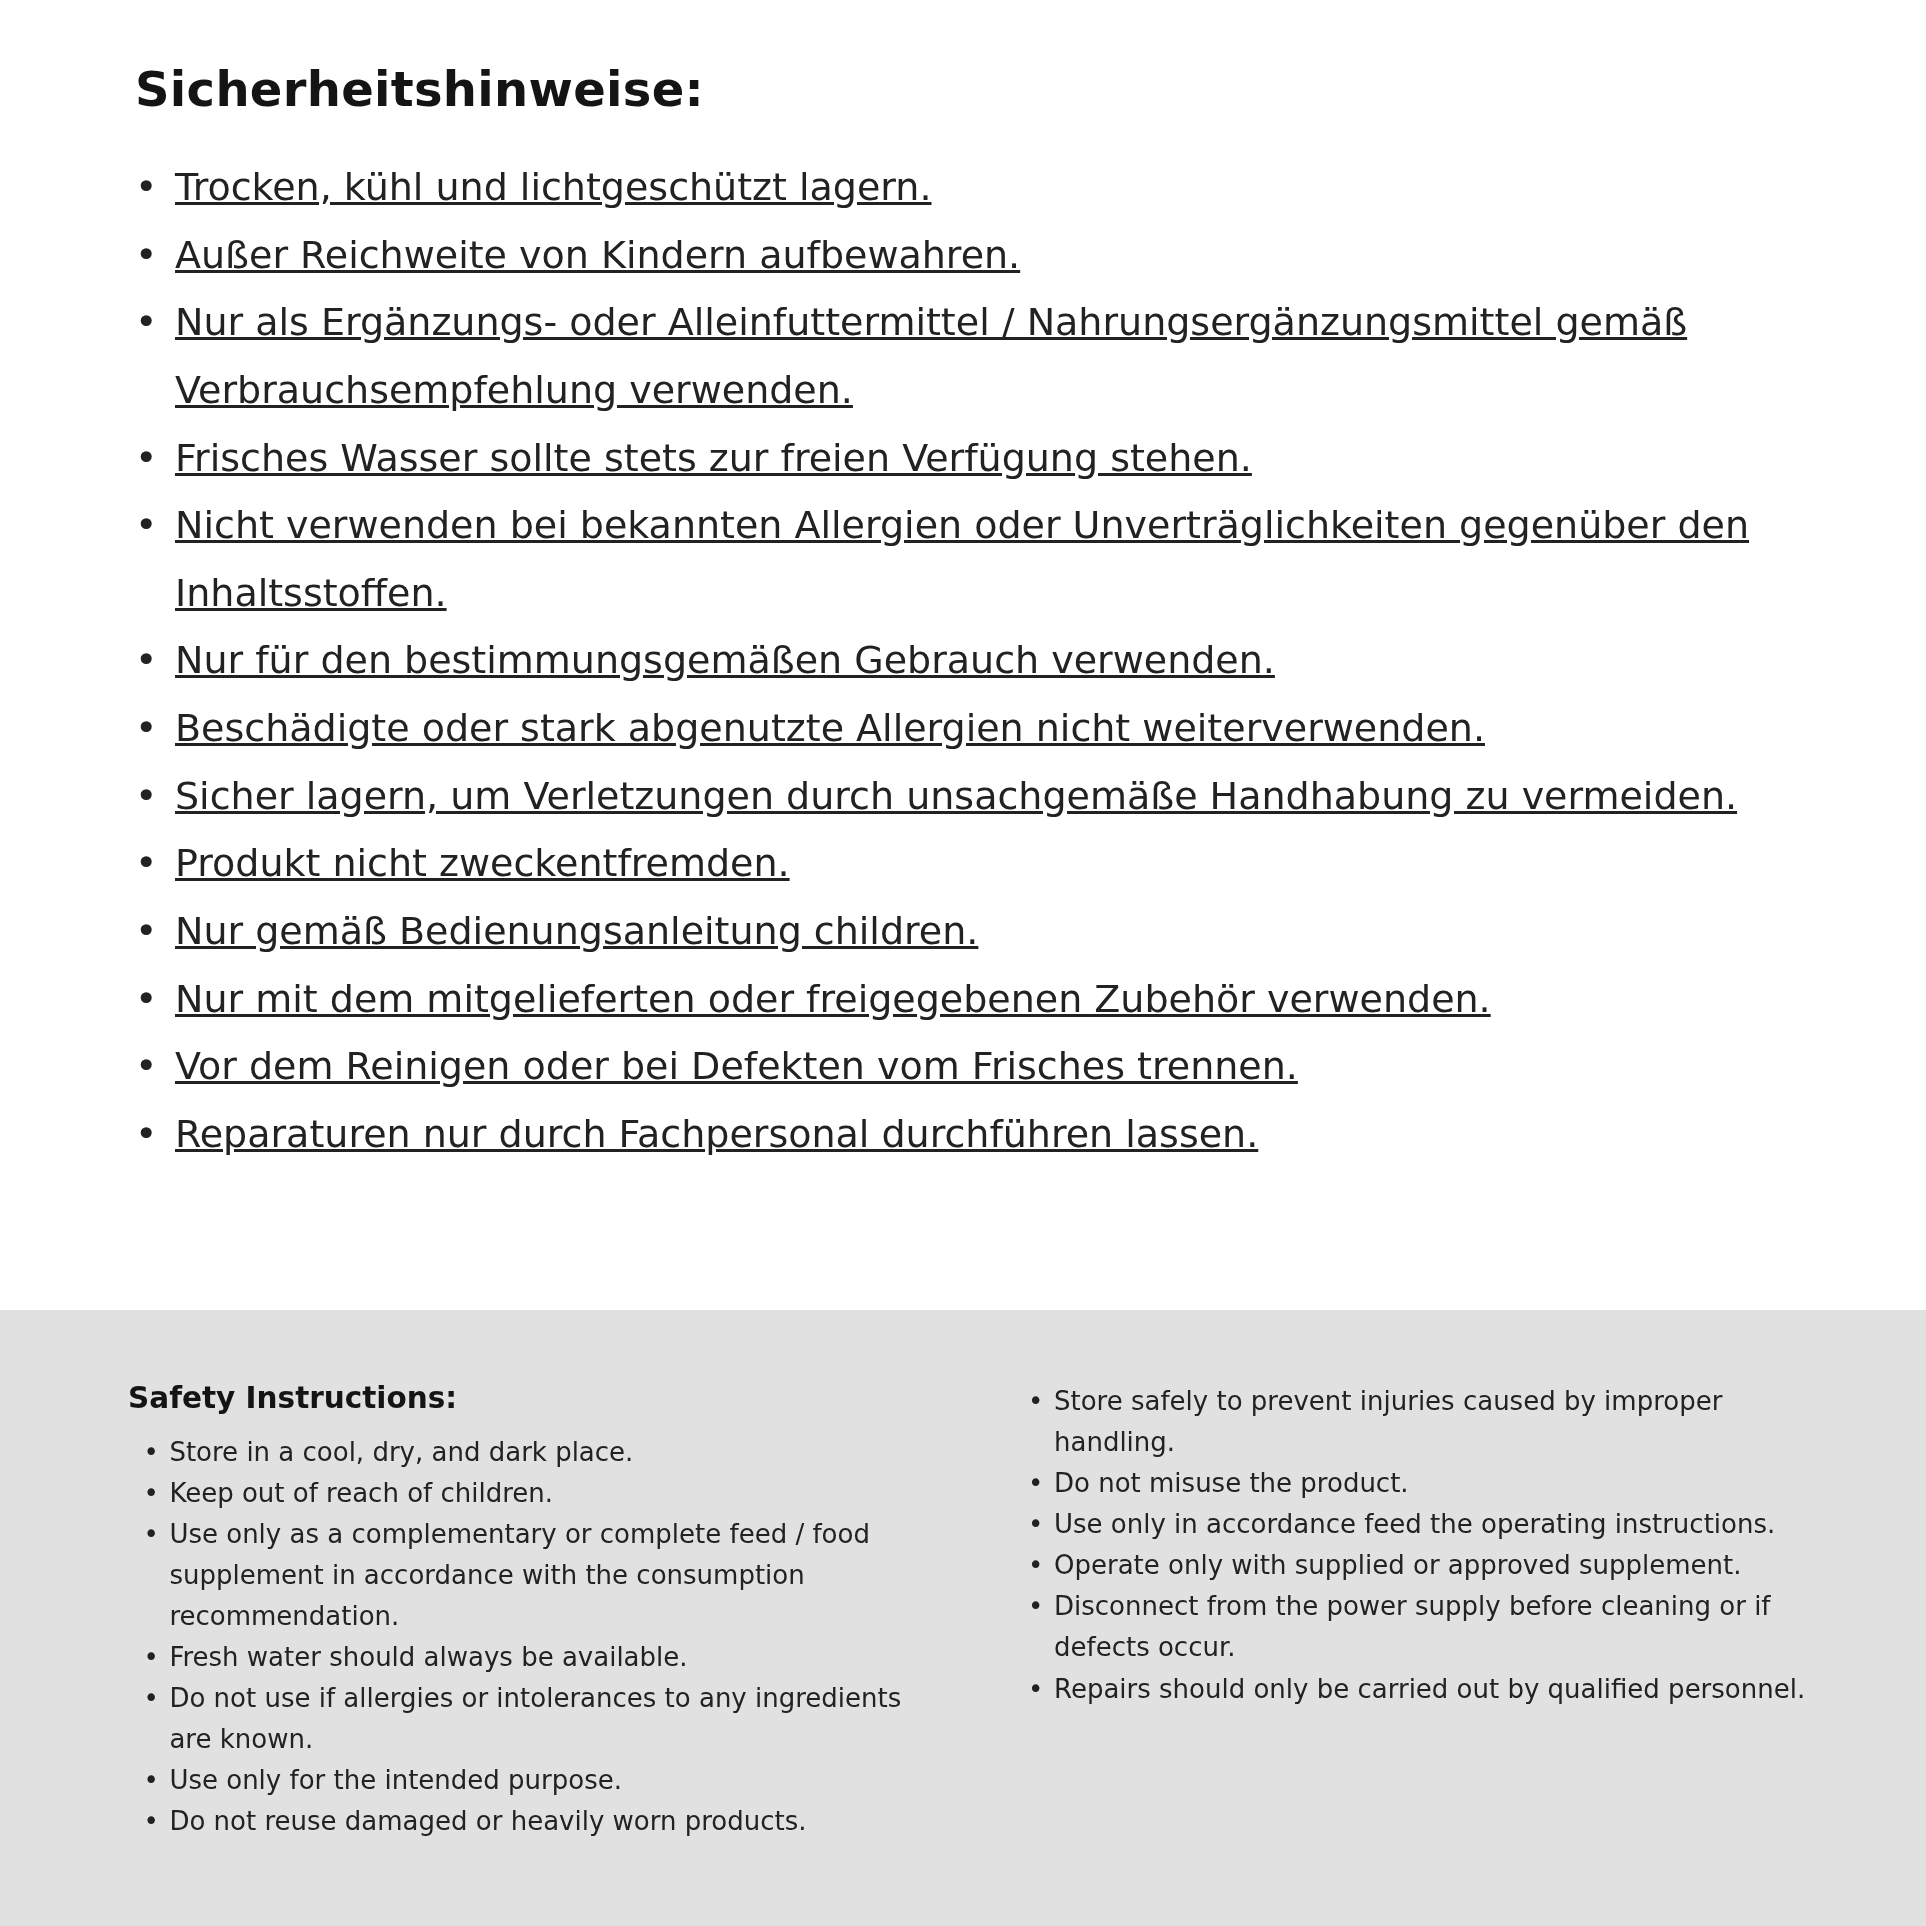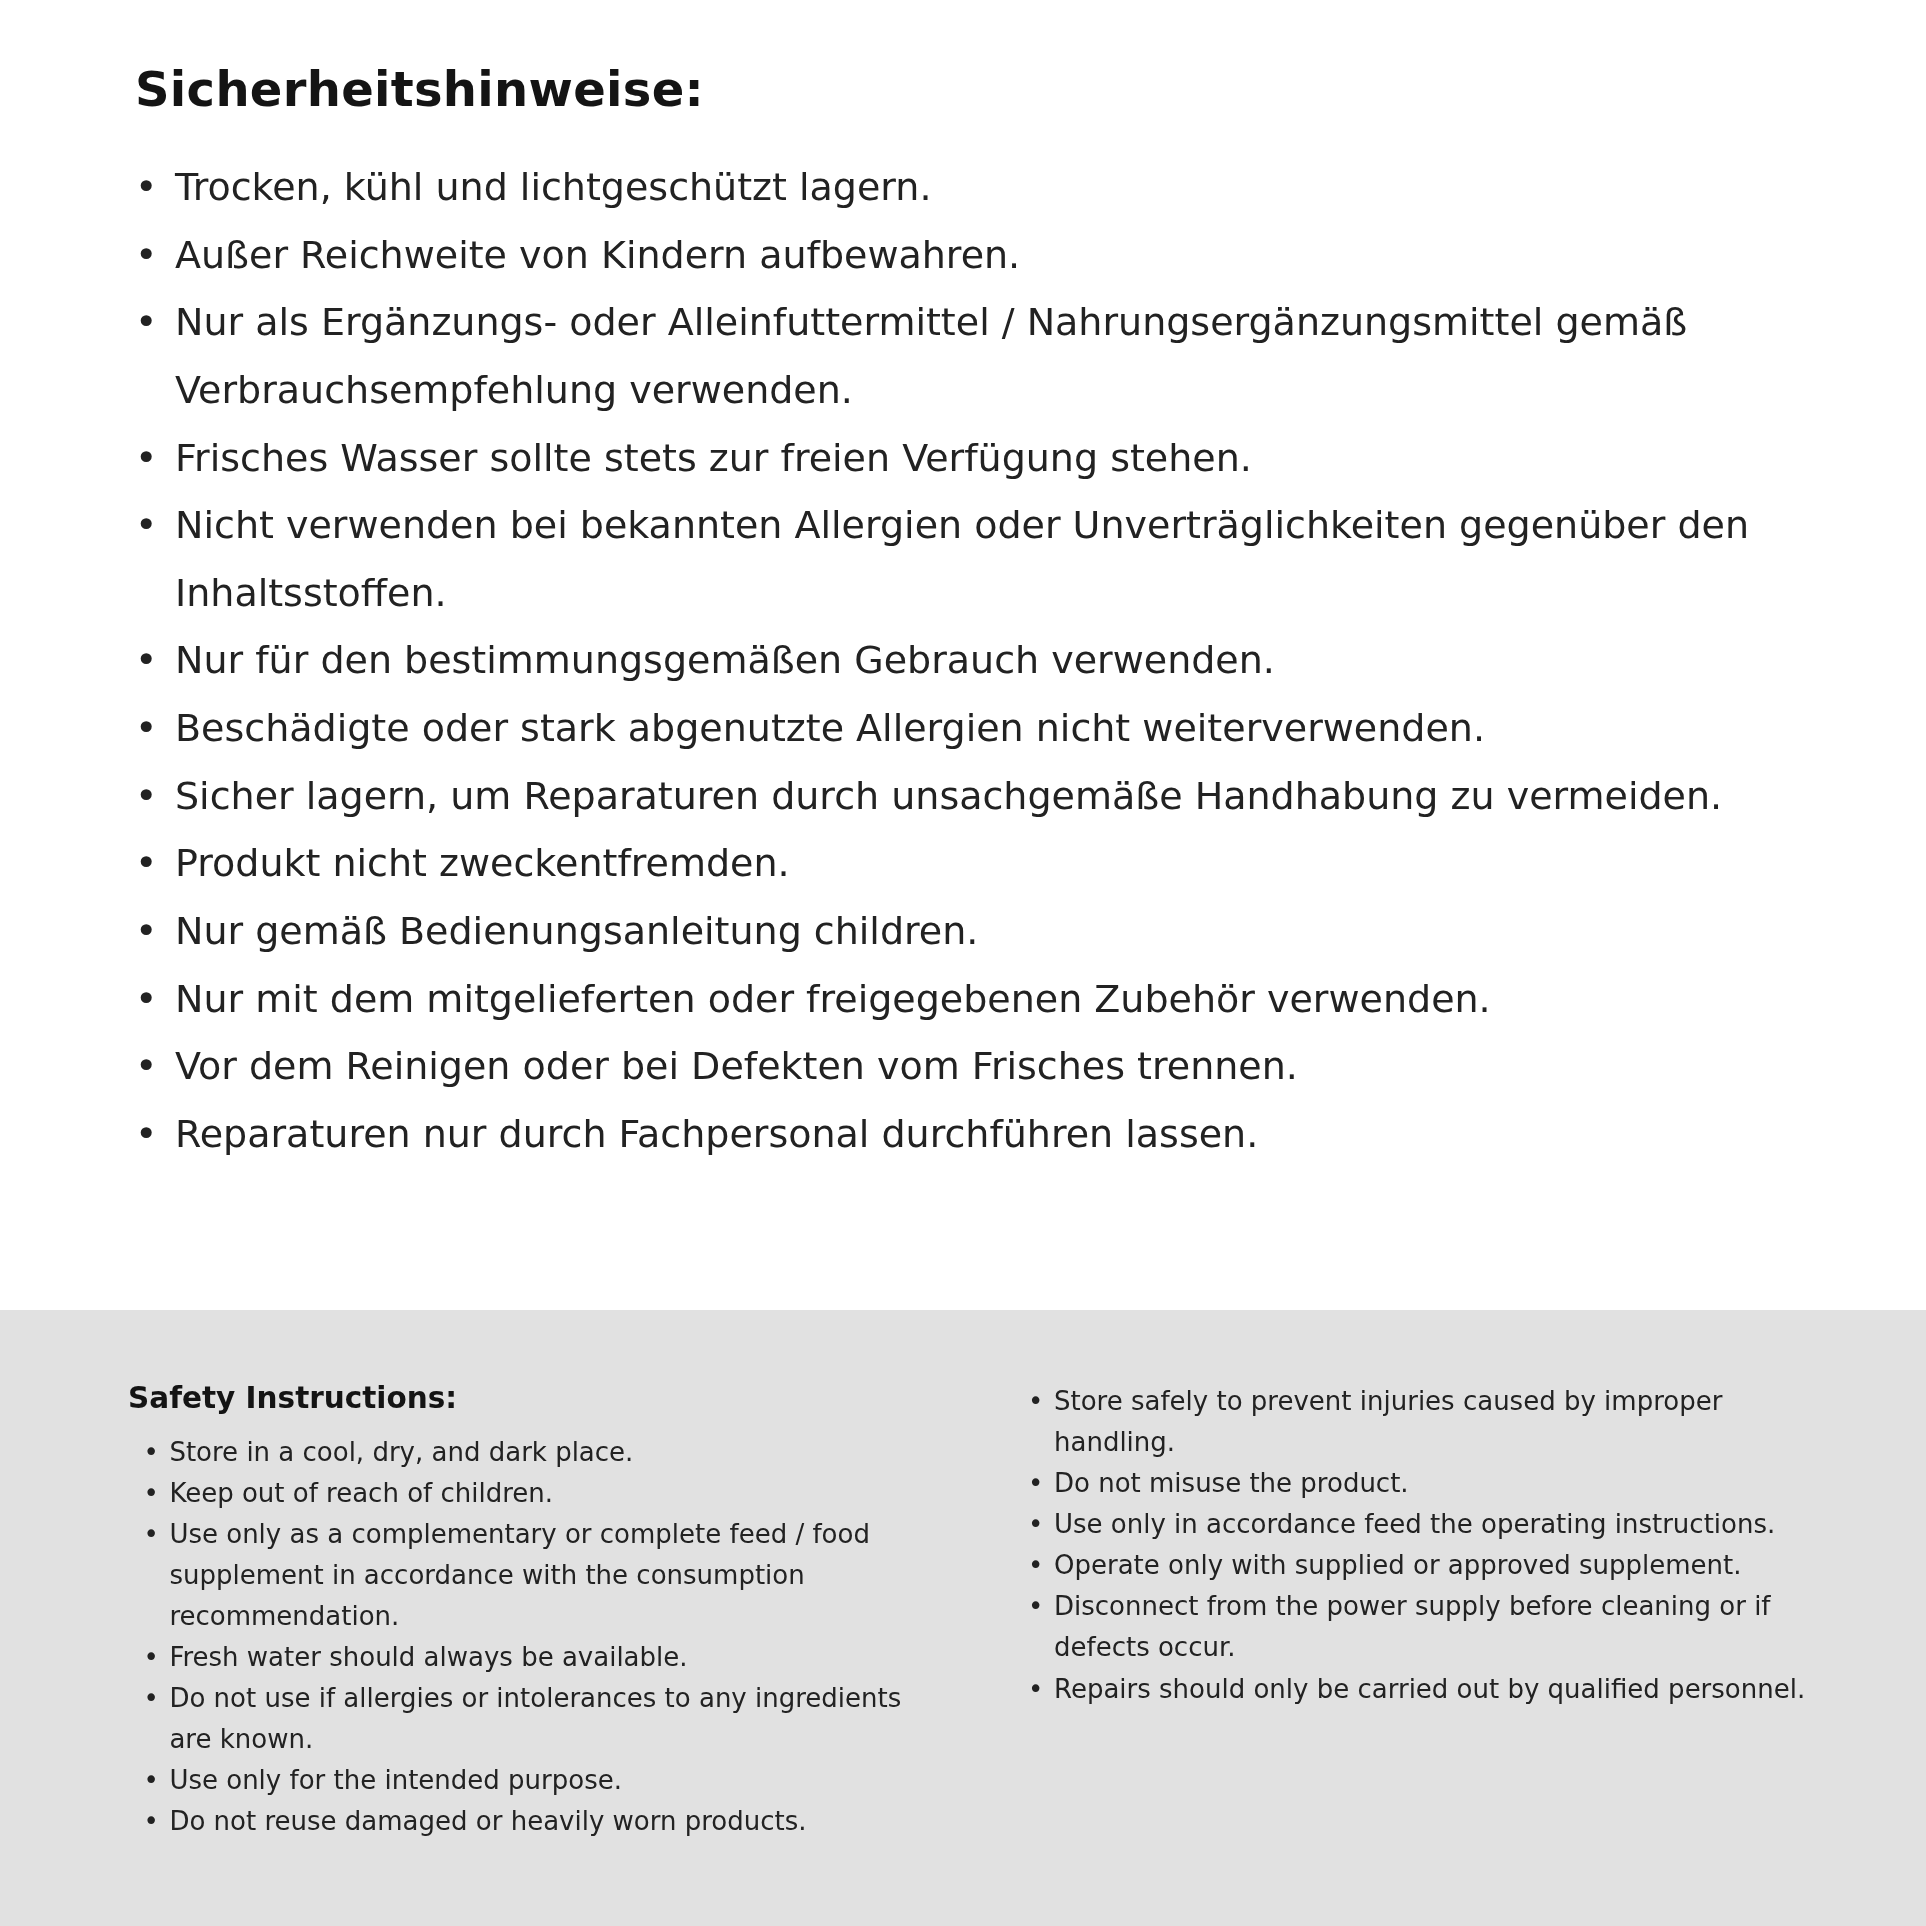--- a/index.html
+++ b/index.html
@@ -38,21 +38,21 @@
     display: flex;
     font-size: 38px;
     line-height: 1.78;
     color: #222222;
   }
   ul.de-list .marker {
     flex: none;
     width: 40px;
     text-align: left;
   }
-  ul.de-list .txt { flex: 1; }
+  ul.de-list .txt { flex: 1; text-decoration: underline; }
 
   
   .section-english {
     height: 616px;
     background: #e1e1e1;
     padding: 71px 103px 0 128px;
     display: flex;
     gap: 105px;
   }
   .en-col { flex: 1; min-width: 0; }
@@ -110,21 +110,21 @@
       <li>
           <span class="marker">•</span>
           <span class="txt">Nur für den bestimmungsgemäßen Gebrauch verwenden.</span>
         </li>
       <li>
           <span class="marker">•</span>
           <span class="txt">Beschädigte oder stark abgenutzte Allergien nicht weiterverwenden.</span>
         </li>
       <li>
           <span class="marker">•</span>
-          <span class="txt">Sicher lagern, um Reparaturen durch unsachgemäße Handhabung zu vermeiden.</span>
+          <span class="txt">Sicher lagern, um Verletzungen durch unsachgemäße Handhabung zu vermeiden.</span>
         </li>
       <li>
           <span class="marker">•</span>
           <span class="txt">Produkt nicht zweckentfremden.</span>
         </li>
       <li>
           <span class="marker">•</span>
           <span class="txt">Nur gemäß Bedienungsanleitung children.</span>
         </li>
       <li>

